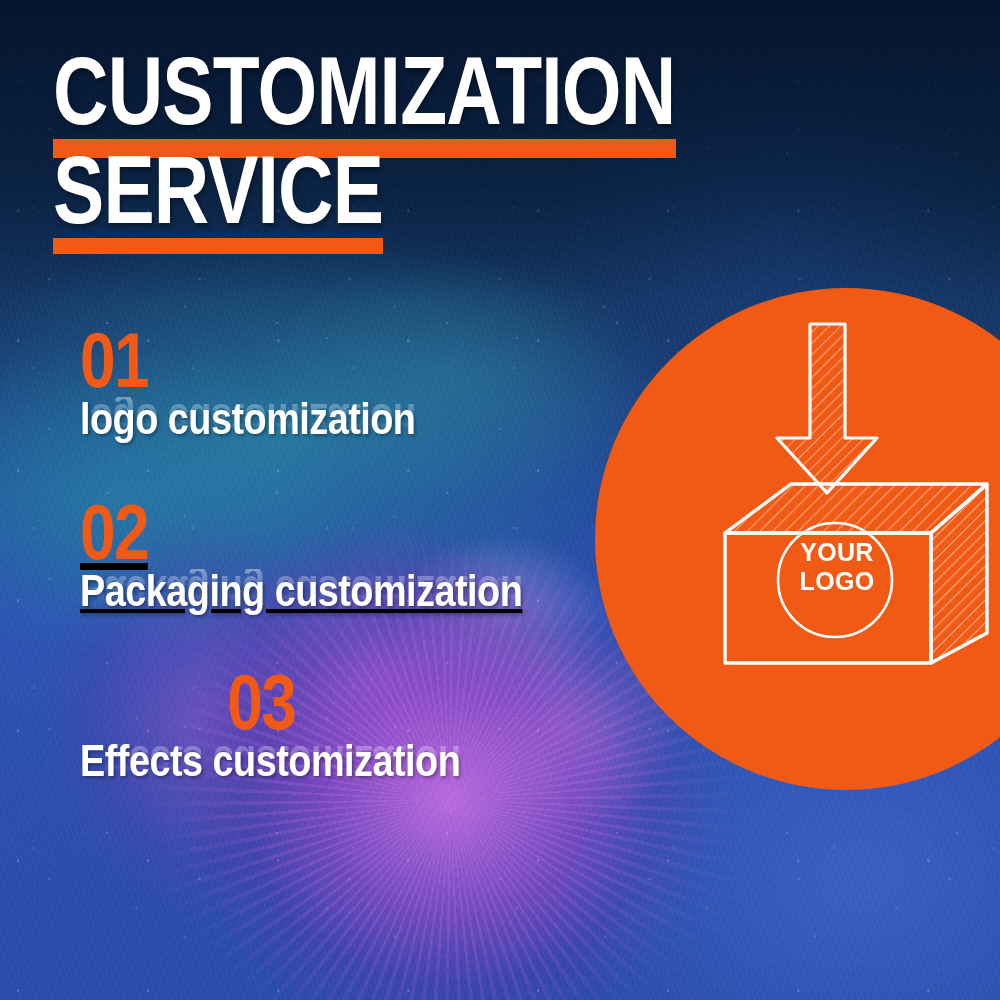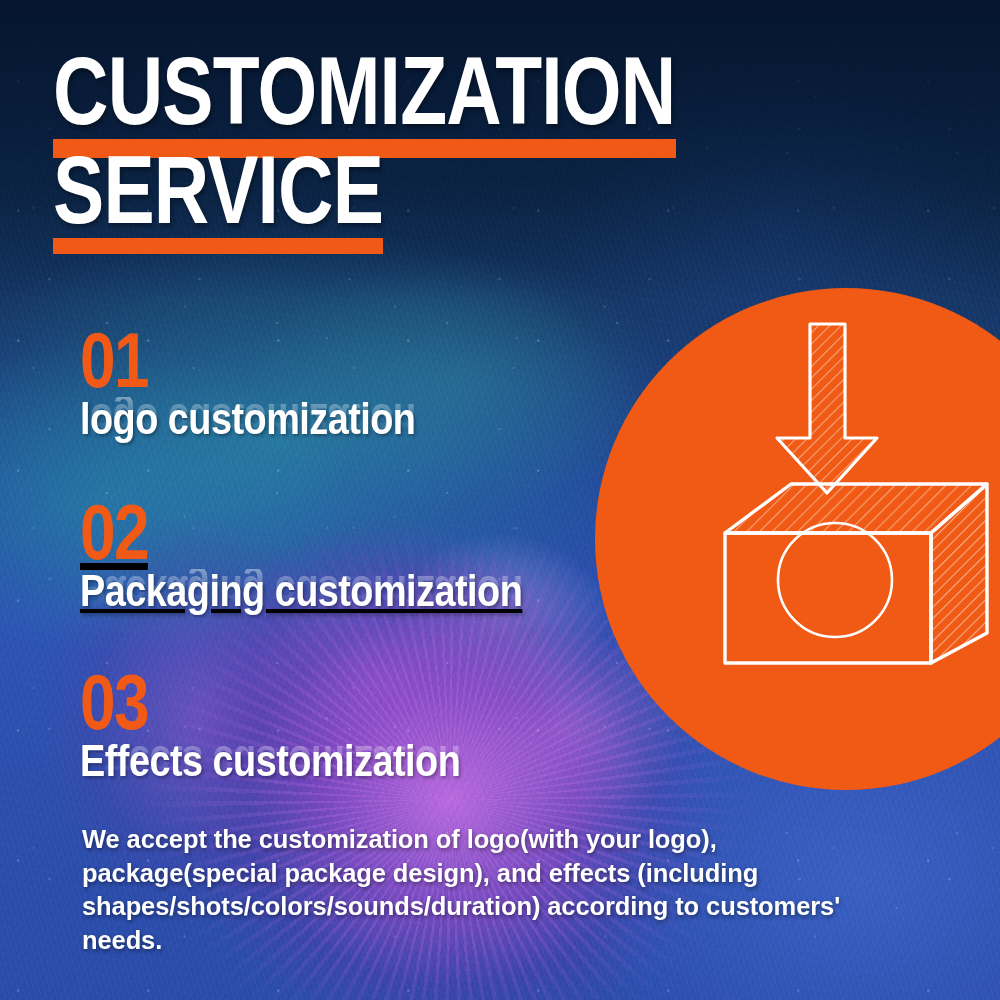--- a/index.html
+++ b/index.html
@@ -121,21 +121,21 @@
     white-space:nowrap;
     text-shadow:2px 3px 5px rgba(0,0,0,0.38);
   }
   .hl-text-1 { position:absolute; left:0; top:0; }
   .hl-text-2 { position:absolute; left:0; top:99px; }
 
   
   .item { position:absolute; left:80px; }
   .item-1 { top:326px; }
   .item-2 { top:498px;text-decoration:underline; }
-  .item-3 { top:668px; }
+  .item-3 { top:668px;text-align:center; }
 
   .item-num {
     color:#F15A16;
     font-family:"Liberation Sans", sans-serif;
     font-weight:700;
     font-size:78px;
     line-height:0.88;
     letter-spacing:-2px;
     transform:scaleX(0.82);
     transform-origin:left top;
@@ -256,21 +256,20 @@
   </div>
 
   <div class="item item-3">
     <div class="item-num">03</div>
     <div class="item-label-wrap">
       <div class="item-label">Effects customization</div>
       <div class="item-reflection">Effects customization</div>
     </div>
   </div>
 
-  <p class="para">We accept the customization of logo(with your logo), package(special package design), and effects (including shapes/shots/colors/sounds/duration) according to customers' needs.</p>
 
   <div class="circle"></div>
 
   <svg class="graphic-svg" viewBox="0 0 502 502">
     <defs>
       <pattern id="hatch" width="9" height="9" patternTransform="rotate(45)" patternUnits="userSpaceOnUse">
         <line x1="0" y1="0" x2="0" y2="9" stroke="#ffffff" stroke-width="2.4" stroke-opacity="0.42"></line>
       </pattern>
       <pattern id="hatch2" width="8" height="8" patternTransform="rotate(45)" patternUnits="userSpaceOnUse">
         <line x1="0" y1="0" x2="0" y2="8" stroke="#ffffff" stroke-width="2.2" stroke-opacity="0.50"></line>
@@ -288,14 +287,18 @@
       <path d="M 130 245 L 196 196 L 392 196 L 336 245 Z" fill="url(#hatch)" stroke="#ffffff" stroke-width="3.4" stroke-linejoin="round"></path>
 
       <path d="M 336 245 L 392 196 L 392 345 L 336 375 Z" fill="url(#hatch2)" stroke="#ffffff" stroke-width="3.4" stroke-linejoin="round"></path>
 
       <path d="M 130 245 L 336 245 L 336 375 L 130 375 Z" fill="none" stroke="#ffffff" stroke-width="3.4" stroke-linejoin="round"></path>
 
       <circle cx="240" cy="292" r="57" fill="none" stroke="#ffffff" stroke-width="2.6"></circle>
     </g>
   </svg>
 
+  <div class="logo-text">
+    <div>YOUR</div>
+    <div>LOGO</div>
+  </div>
 
 </div>
 
 </body></html>

